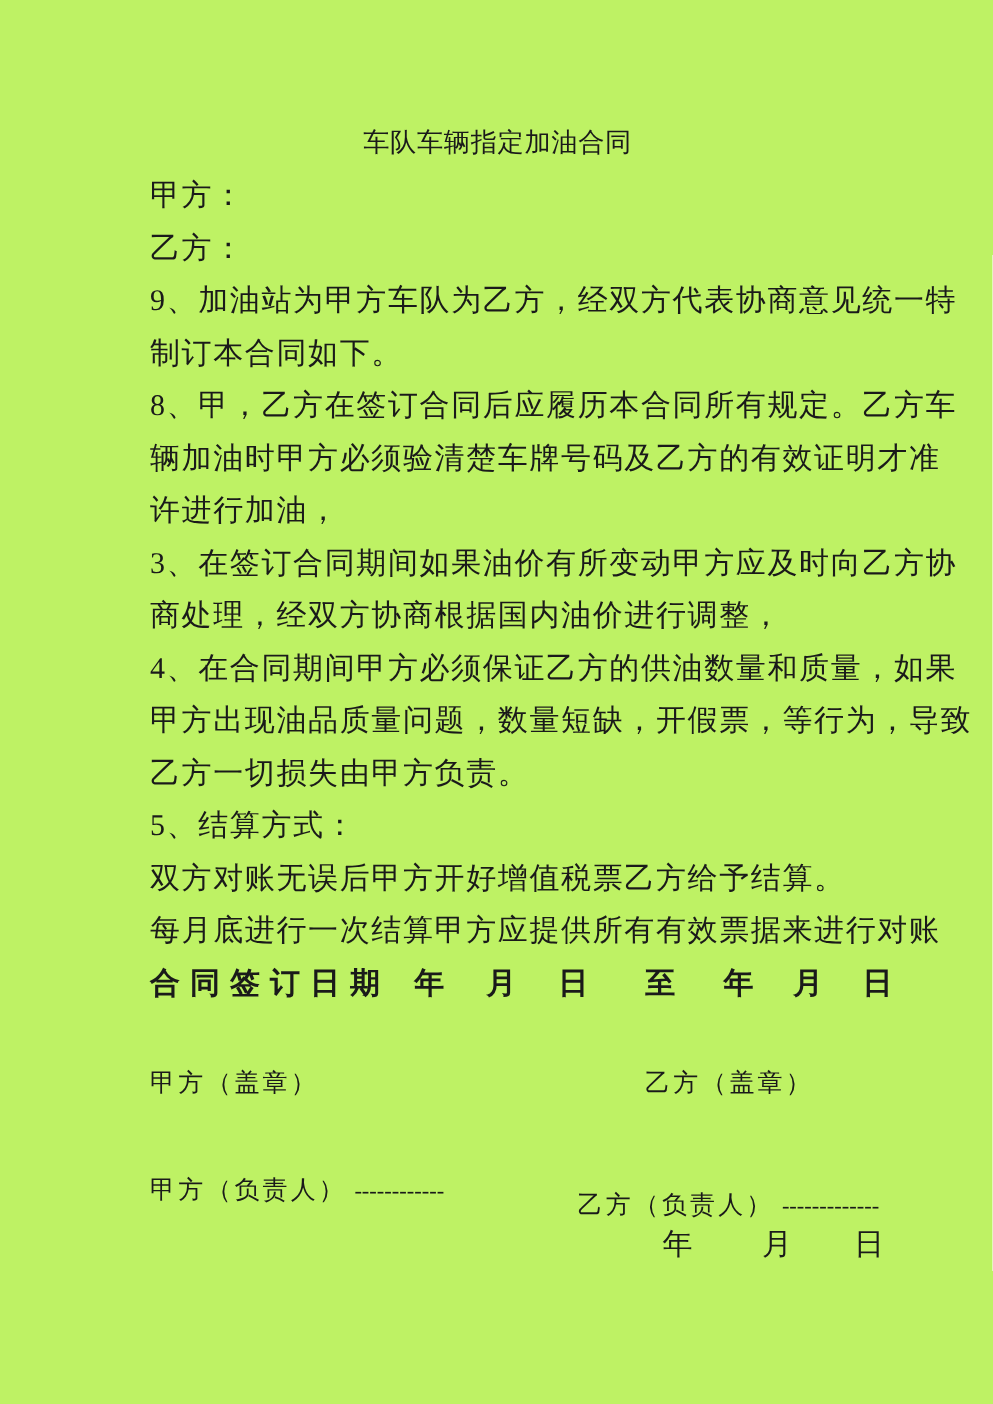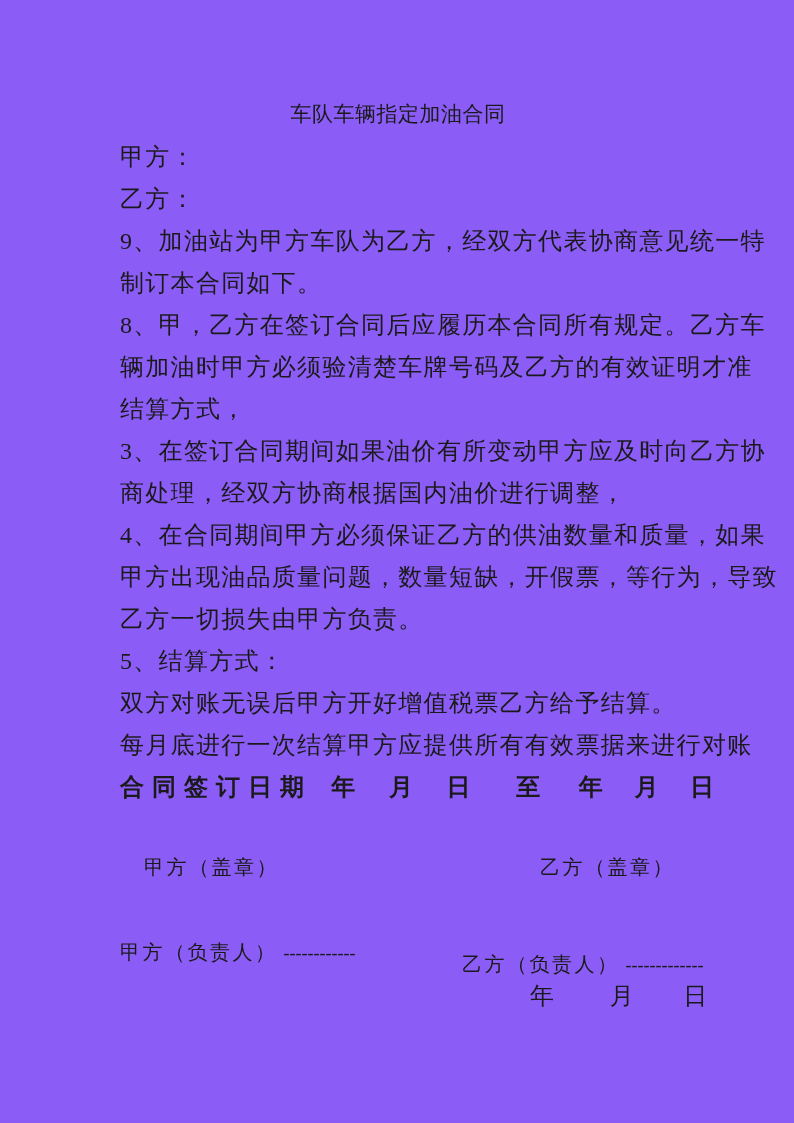--- a/index.html
+++ b/index.html
@@ -4,21 +4,21 @@
 <style>
   html, body {
     margin: 0;
     padding: 0;
     background: #ffffff;
   }
   .page {
     position: relative;
     width: 794px;
     height: 1123px;
-    background: #8b5cf6;
+    background: #bef264;
     overflow: hidden;
     font-family: "Liberation Serif", "DejaVu Serif", serif;
     color: #1a1a1a;
     box-sizing: border-box;
     padding: 0 118px 0 120px;
   }
   .doc-title {
     margin: 0;
     padding-top: 101px;
     font-size: 21px;
@@ -52,21 +52,21 @@
   .ds6 { margin-left: 23px; }
   
   .sig-row {
     position: relative;
     height: 42px;
     line-height: 42px;
     font-size: 20px;
     letter-spacing: 2.5px;
     white-space: nowrap;
   }
-  .sig-seal { margin-top: 38px; margin-left: 24px; }
+  .sig-seal { margin-top: 38px; }
   .sig-resp { margin-top: 43px; }
   .seal-b { position: absolute; left: 396px; top: 0; }
   .resp-b { position: absolute; left: 342px; top: 12px; }
   .dashes {
     letter-spacing: 0;
     font-size: 18px;
     margin-left: 6px;
   }
   .bottom-date {
     margin-top: 2px;
@@ -89,21 +89,21 @@
     <div class="line">乙方：</div>
 
     <section>
       <div class="line">9、加油站为甲方车队为乙方，经双方代表协商意见统一特</div>
       <div class="line">制订本合同如下。</div>
     </section>
 
     <section>
       <div class="line">8、甲，乙方在签订合同后应履历本合同所有规定。乙方车</div>
       <div class="line">辆加油时甲方必须验清楚车牌号码及乙方的有效证明才准</div>
-      <div class="line">结算方式，</div>
+      <div class="line">许进行加油，</div>
     </section>
 
     <section>
       <div class="line">3、在签订合同期间如果油价有所变动甲方应及时向乙方协</div>
       <div class="line">商处理，经双方协商根据国内油价进行调整，</div>
     </section>
 
     <section>
       <div class="line">4、在合同期间甲方必须保证乙方的供油数量和质量，如果</div>
       <div class="line">甲方出现油品质量问题，数量短缺，开假票，等行为，导致</div>

